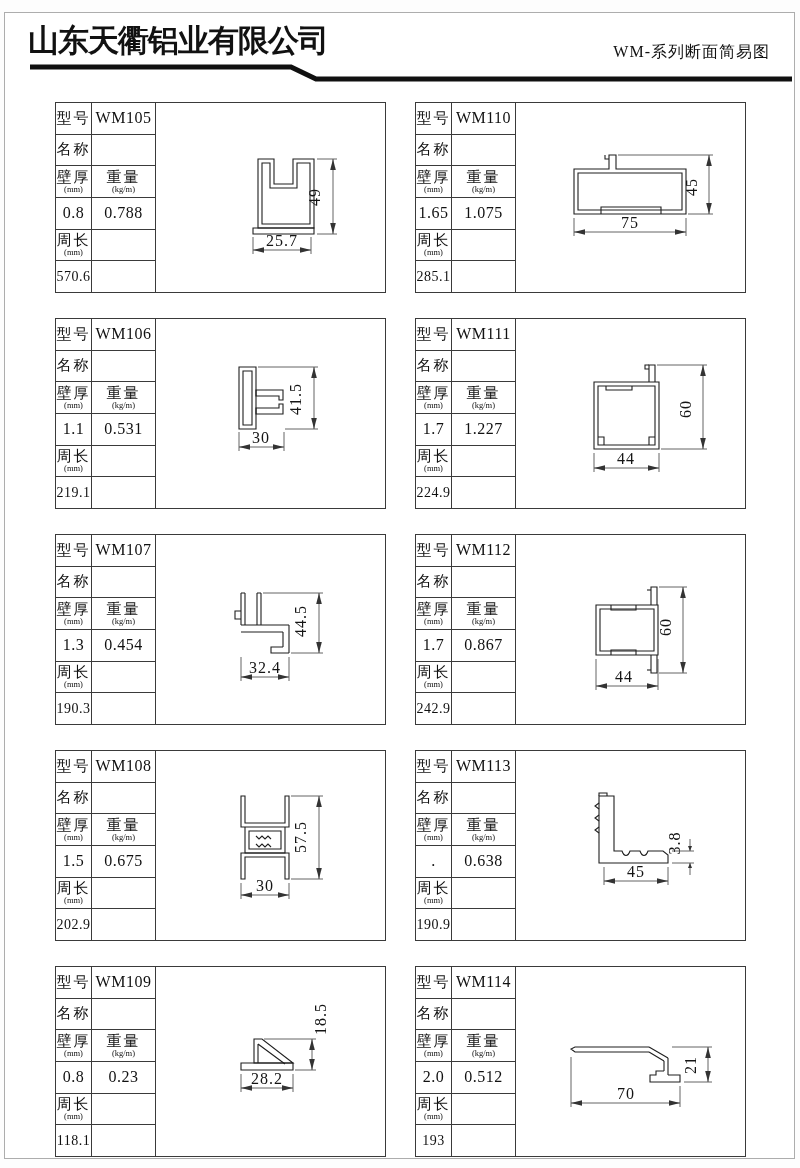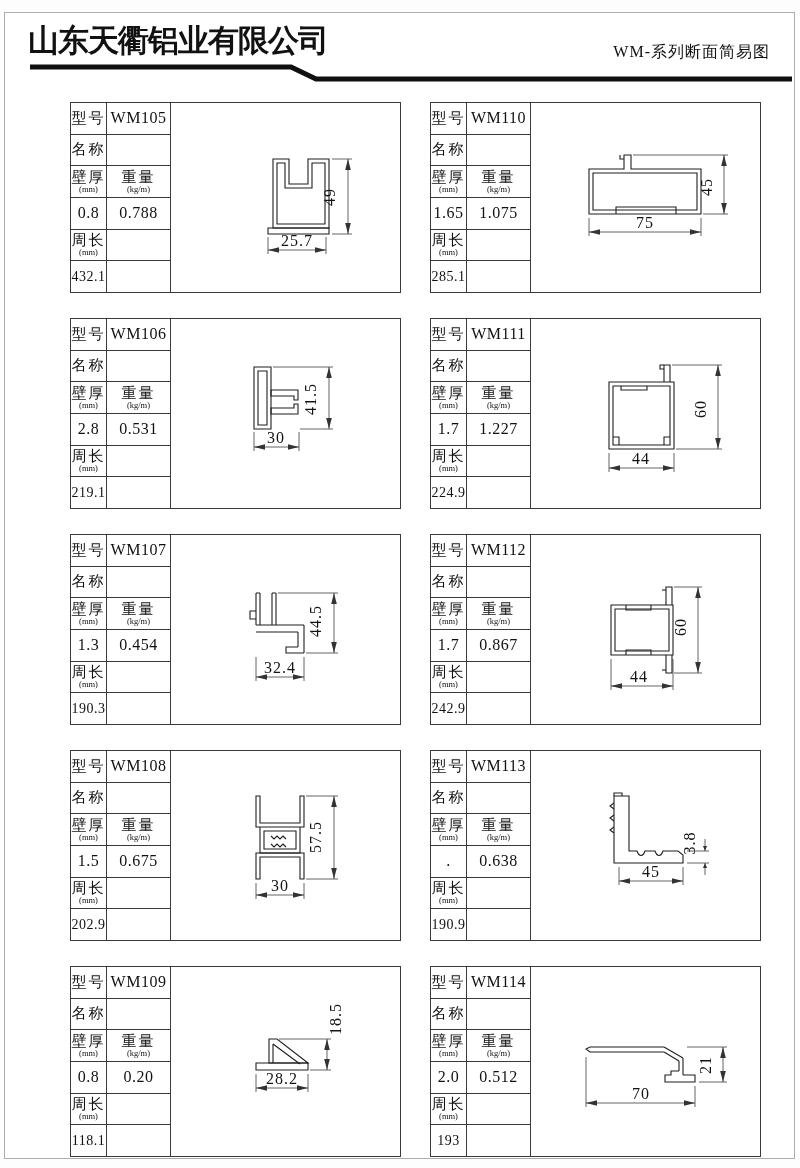--- a/index.html
+++ b/index.html
@@ -11,21 +11,21 @@
   .frame{position:absolute;left:4px;top:12px;width:791px;height:1147px;
     border:1px solid #adadad;box-sizing:border-box;background:#fff;}
   .company{position:absolute;left:28px;top:20px;font-size:31px;font-weight:700;
     letter-spacing:-1px;white-space:nowrap;}
   .subtitle{position:absolute;left:555px;top:42px;width:215px;font-size:16px;
     letter-spacing:1px;text-align:right;white-space:nowrap;}
   .rule{position:absolute;left:0;top:0;}
   #cards{position:absolute;left:55px;top:102px;width:692px;
     display:grid;grid-template-columns:330px 330px;column-gap:30px;row-gap:25px;}
   table.card{border-collapse:collapse;table-layout:fixed;width:330px;height:189px;
-    background:#fff;margin-left:15px;}
+    background:#fff;}
   .card tr{height:31.5px;}
   .card td{border:1px solid #3a3a3a;padding:0;text-align:center;vertical-align:middle;}
   .lab{font-size:15px;letter-spacing:2px;white-space:nowrap;}
   .lab .zh{display:block;line-height:15px;letter-spacing:2px;font-family:Liberation Serif, serif;}
   .lab small{display:block;font-size:8.5px;line-height:8px;letter-spacing:0;}
   .val{font-size:16px;white-space:nowrap;letter-spacing:0.5px;}
   .per{font-size:14px;}
   td.draw{position:relative;padding:0;}
   .dwg{display:block;width:230px;height:189px;}
   .dwg .p{fill:none;stroke:#1f1f1f;stroke-width:1.1px;}
@@ -103,21 +103,21 @@
       <td class="val">0.788</td>
     </tr>
     <tr>
       <td class="lab">
         <span class="zh">周长</span>
         <small>(mm)</small>
       </td>
       <td class="val"></td>
     </tr>
     <tr>
-      <td class="val per">432.1</td>
+      <td class="val per">570.6</td>
       <td class="val"></td>
     </tr>
   </tbody>
     </table>
 
   <table class="card">
     <colgroup>
         <col style="width:36px">
         <col style="width:64px">
         <col style="width:230px">
@@ -218,21 +218,21 @@
       <td class="lab">
         <span class="zh">壁厚</span>
         <small>(mm)</small>
       </td>
       <td class="lab">
         <span class="zh">重量</span>
         <small>(kg/m)</small>
       </td>
     </tr>
     <tr>
-      <td class="val">2.8</td>
+      <td class="val">1.1</td>
       <td class="val">0.531</td>
     </tr>
     <tr>
       <td class="lab">
         <span class="zh">周长</span>
         <small>(mm)</small>
       </td>
       <td class="val"></td>
     </tr>
     <tr>
@@ -605,21 +605,21 @@
         <span class="zh">壁厚</span>
         <small>(mm)</small>
       </td>
       <td class="lab">
         <span class="zh">重量</span>
         <small>(kg/m)</small>
       </td>
     </tr>
     <tr>
       <td class="val">0.8</td>
-      <td class="val">0.20</td>
+      <td class="val">0.23</td>
     </tr>
     <tr>
       <td class="lab">
         <span class="zh">周长</span>
         <small>(mm)</small>
       </td>
       <td class="val"></td>
     </tr>
     <tr>
       <td class="val per">118.1</td>

